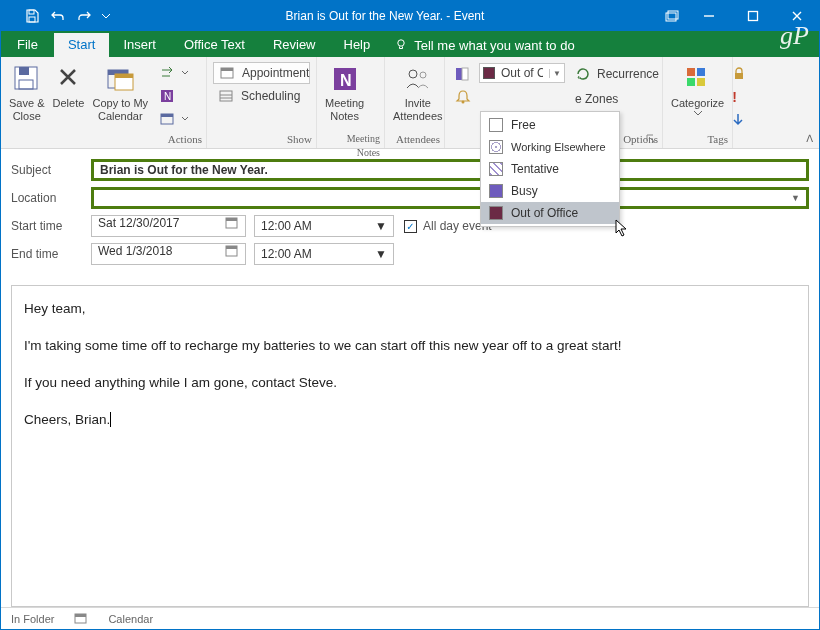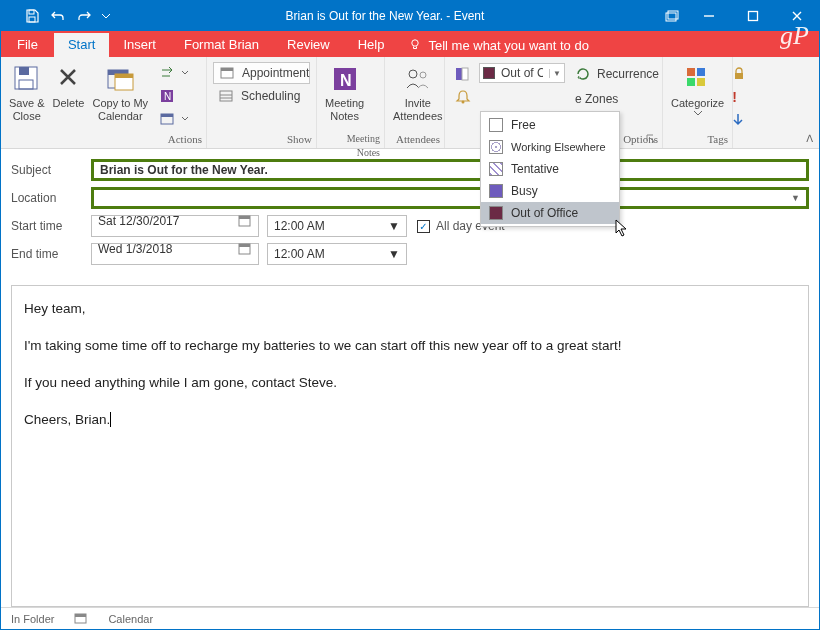--- a/index.html
+++ b/index.html
@@ -31,21 +31,21 @@
   .qat { display: flex; align-items: center; gap: 4px; padding-left: 8px; }
   .qat-btn { width: 22px; height: 22px; display: flex; align-items: center; justify-content: center; cursor: pointer; }
   .title-text { flex: 1; text-align: center; }
   .wincontrols { display: flex; align-items: center; }
   .winbtn { width: 44px; height: 30px; display: flex; align-items: center; justify-content: center; cursor: pointer; }
   .winbtn svg { stroke: #fff; fill: none; }
   .winpop { width:30px; }
   
   .tabstrip {
     height: 26px;
-    background: #ef4444;
+    background: #15803d;
     display: flex;
     align-items: flex-end;
     color: #fff;
     position: relative;
     text-align: center;
   }
   .tab {
     padding: 0 14px;
     height: 24px;
     line-height: 24px;
@@ -80,21 +80,21 @@
   .smallbtn .sic { width:16px; height:16px; display:flex; align-items:center;justify-content:center; }
   .dlaunch { position:absolute; right:4px; bottom:2px; width:12px;height:12px; }
   .collapse-caret { position:absolute; right:6px; bottom:4px; color:#666; font-size:10px; cursor:pointer; }
   
   .form { padding: 10px 10px 6px 10px; }
   .frow { display:flex; align-items:center; margin-bottom:6px; }
   .flabel { width: 80px; color:#555; font-size:12px; }
   .finput { flex:1; height:22px; border:3px solid #4d7c0f; background:#fff; padding:0 6px; font-size:12px; display:flex; align-items:center; }
   .finput.combo { justify-content:space-between; }
   .finput .dd { color:#666; font-size:9px; }
-  .dateinput { width:168px; height:22px; border:1px solid #bfbfbf; background:#fff; display:flex; align-items:flex-end; padding:8px 6px; justify-content:space-between; font-size:12px; margin-right:8px;}
+  .dateinput { width:155px; height:22px; border:1px solid #bfbfbf; background:#fff; display:flex; align-items:flex-start; padding:0 6px; justify-content:space-between; font-size:12px; margin-right:8px;}
   .timeinput { width:140px; height:22px; border:1px solid #bfbfbf; background:#fff; display:flex; align-items:center; padding:0 6px; justify-content:space-between; font-size:12px; margin-right:10px;}
   .cbx { width:13px;height:13px; border:1px solid #333; display:inline-flex; align-items:center; justify-content:center; margin-right:6px; font-size:10px; color:#0173c7; background:#fff;}
   
   .editor { margin:8px 10px 0 10px; border:1px solid #c9c9c9; flex:1; padding:14px 12px; font-size:13.5px; line-height:1.4; color:#222; overflow:hidden;}
   .editor p { margin:0 0 18px 0; }
   .cursor-caret { display:inline-block; width:1px; height:15px; background:#000; vertical-align:text-bottom; }
   
   .statusbar { height:22px; border-top:1px solid #d8d8d8; display:flex; align-items:center; padding:0 10px; font-size:11px; color:#666; gap:20px; background:#fff;}
   
   .showas-dd {
@@ -165,21 +165,21 @@
             <path d="M2 2 L10 10 M10 2 L2 10" stroke="#fff" stroke-width="1.4"></path>
           </svg>
         </div>
     </div>
   </div>
 
   <div class="tabstrip">
     <div class="tab file">File</div>
     <div class="tab active">Start</div>
     <div class="tab">Insert</div>
-    <div class="tab">Format Brian</div>
+    <div class="tab">Office Text</div>
     <div class="tab">Review</div>
     <div class="tab">Help</div>
     <div class="tellme">
       <svg width="14" height="14">
           <circle cx="7" cy="5" r="3.2" fill="none" stroke="#fff"></circle>
           <path d="M5.5 8.5 v2 h3 v-2" fill="none" stroke="#fff"></path>
         </svg>
       <span>Tell me what you want to do</span>
     </div>
     <div class="gp-logo">gP</div>

